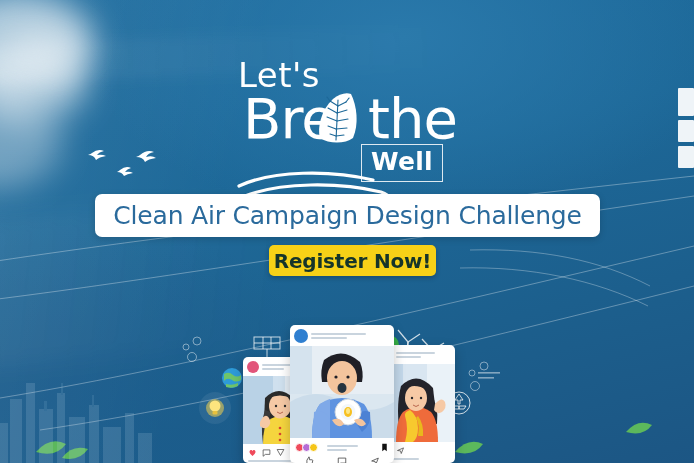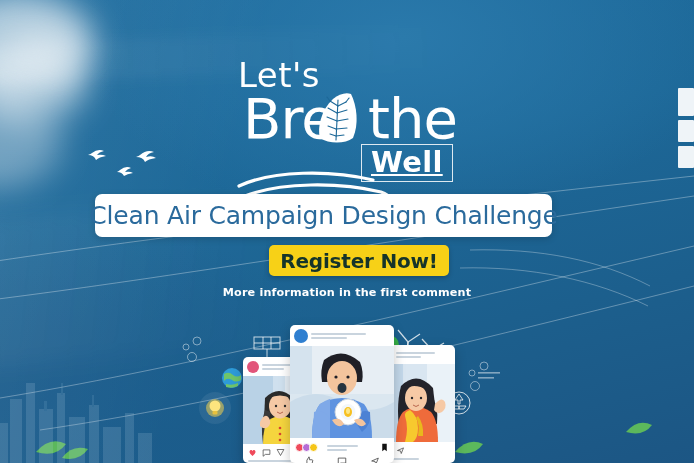--- a/index.html
+++ b/index.html
@@ -47,38 +47,38 @@
     font-family:"DejaVu Sans", sans-serif;position:relative;left:-6px;
   }
   .lung{position:absolute;left:calc(50% - 42px);top:4px;width:52px;height:56px;}
   .swoosh{position:absolute;left:calc(50% - 118px);top:108px;width:190px;height:44px;}
   .wellbox{
     position:absolute;left:calc(50% + 8px);top:86px;
     border:1.6px solid rgba(255,255,255,.85);
     padding:1px 9px 3px 9px;
   }
   .wellbox span{
-    color:#fff;font-size:29px;line-height:32px;font-weight:bold;letter-spacing:.3px;
-    font-family:"DejaVu Sans", sans-serif;display:block;text-decoration:underline;
+    color:#fff;font-size:25px;line-height:32px;font-weight:bold;letter-spacing:.3px;
+    font-family:"DejaVu Sans", sans-serif;display:block;
   }
 
   
   .headline{
-    position:absolute;left:95px;top:194px;width:457px;height:43px;
+    position:absolute;left:95px;top:194px;width:505px;height:43px;
     background:#fff;border-radius:7px;display:flex;align-items:center;justify-content:center;
     box-shadow:0 2px 7px rgba(0,0,0,.17);
   }
   .headline span{
     color:#2a6a9c;font-size:25px;font-weight:400;letter-spacing:-.2px;
     font-family:"DejaVu Sans", sans-serif;white-space:nowrap;
   }
 
   
   .register{
-    position:absolute;left:269px;top:245px;width:180px;height:31px;
+    position:absolute;left:269px;top:245px;width:167px;height:31px;
     background:#f7d117;border-radius:5px;display:flex;align-items:center;justify-content:center;
     box-shadow:0 2px 5px rgba(0,0,0,.22);cursor:pointer;
   }
   .register span{
     color:#15342a;font-size:20px;font-weight:bold;letter-spacing:-.2px;
     font-family:"DejaVu Sans", sans-serif;
   }
 
   
   .subnote{
@@ -295,21 +295,20 @@
   </div>
 
   <div class="headline">
     <span>Clean Air Campaign Design Challenge</span>
   </div>
 
   <div class="register">
     <span>Register Now!</span>
   </div>
 
-  <div class="subnote">More information in the first comment</div>
 
   <div class="card card-left">
     <div class="card-head">
       <span class="avatar av-pink"></span>
       <span class="ph-lines">
         <span class="ph w70"></span>
           <span class="ph w45"></span>
       </span>
     </div>
     <div class="photo" style="height:68px;">

